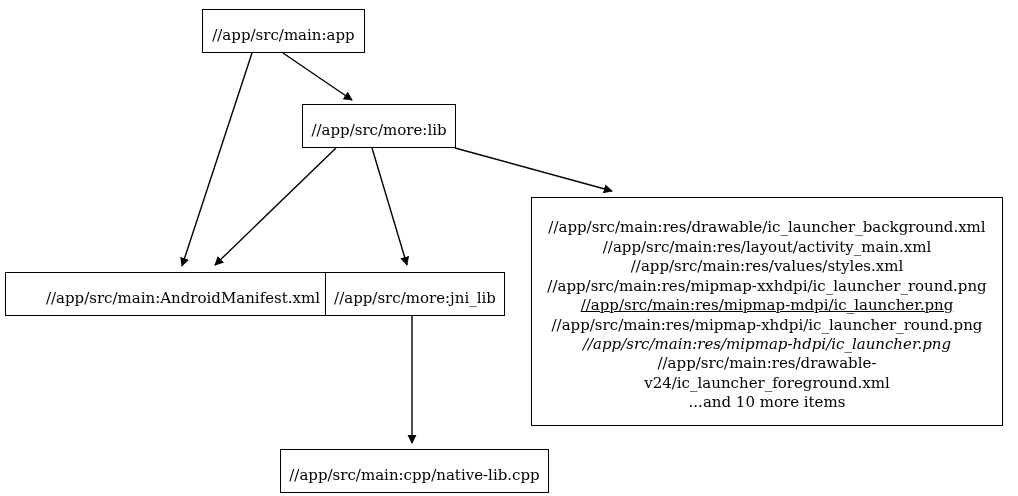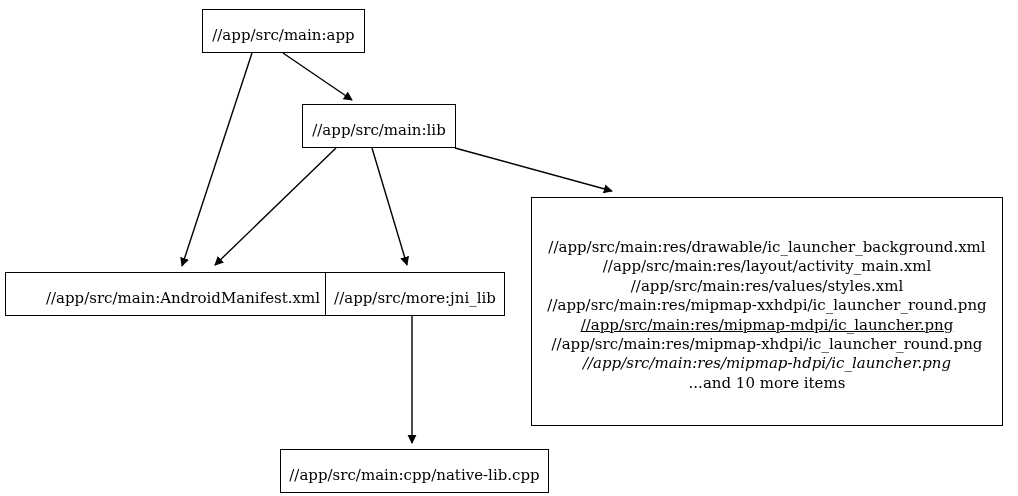--- a/index.html
+++ b/index.html
@@ -68,40 +68,41 @@
       <path d="M 455 148 L 612 191"></path>
       <path d="M 412 316 L 412 443"></path>
     </g>
   </svg>
 
   <div class="node" id="node-app" style="left: 202px; top: 9px; width: 163px; height: 44px;">
     <span class="node-label">//app/src/main:app</span>
   </div>
 
   <div class="node" id="node-lib" style="left: 302px; top: 104px; width: 154px; height: 44px;">
-    <span class="node-label">//app/src/main:lib</span>
+    <span class="node-label">//app/src/more:lib</span>
   </div>
 
   <div class="node" id="node-manifest" style="left: 5px; top: 272px; width: 356px; height: 44px;">
     <span class="node-label">//app/src/main:AndroidManifest.xml</span>
   </div>
 
   <div class="node" id="node-jni_lib" style="left: 325px; top: 272px; width: 180px; height: 44px;">
     <span class="node-label">//app/src/more:jni_lib</span>
   </div>
 
   <div class="node multiline" id="node-res_group" style="left: 531px; top: 197px; width: 472px; height: 229px;">
     <span class="node-label" id="res-lines">
         <span style="display: block;">//app/src/main:res/drawable/ic_launcher_background.xml</span>
         <span style="display: block;">//app/src/main:res/layout/activity_main.xml</span>
         <span style="display: block;">//app/src/main:res/values/styles.xml</span>
         <span style="display: block;">//app/src/main:res/mipmap-xxhdpi/ic_launcher_round.png</span>
         <span style="display: block; text-decoration: underline;">//app/src/main:res/mipmap-mdpi/ic_launcher.png</span>
         <span style="display: block;">//app/src/main:res/mipmap-xhdpi/ic_launcher_round.png</span>
         <span style="display: block; font-style: italic;">//app/src/main:res/mipmap-hdpi/ic_launcher.png</span>
+        <span style="display: block;">//app/src/main:res/drawable-v24/ic_launcher_foreground.xml</span>
         <span style="display: block;">...and 10 more items</span>
       </span>
   </div>
 
   <div class="node" id="node-native_lib" style="left: 280px; top: 449px; width: 269px; height: 44px;">
     <span class="node-label">//app/src/main:cpp/native-lib.cpp</span>
   </div>
 
 </div>
 

